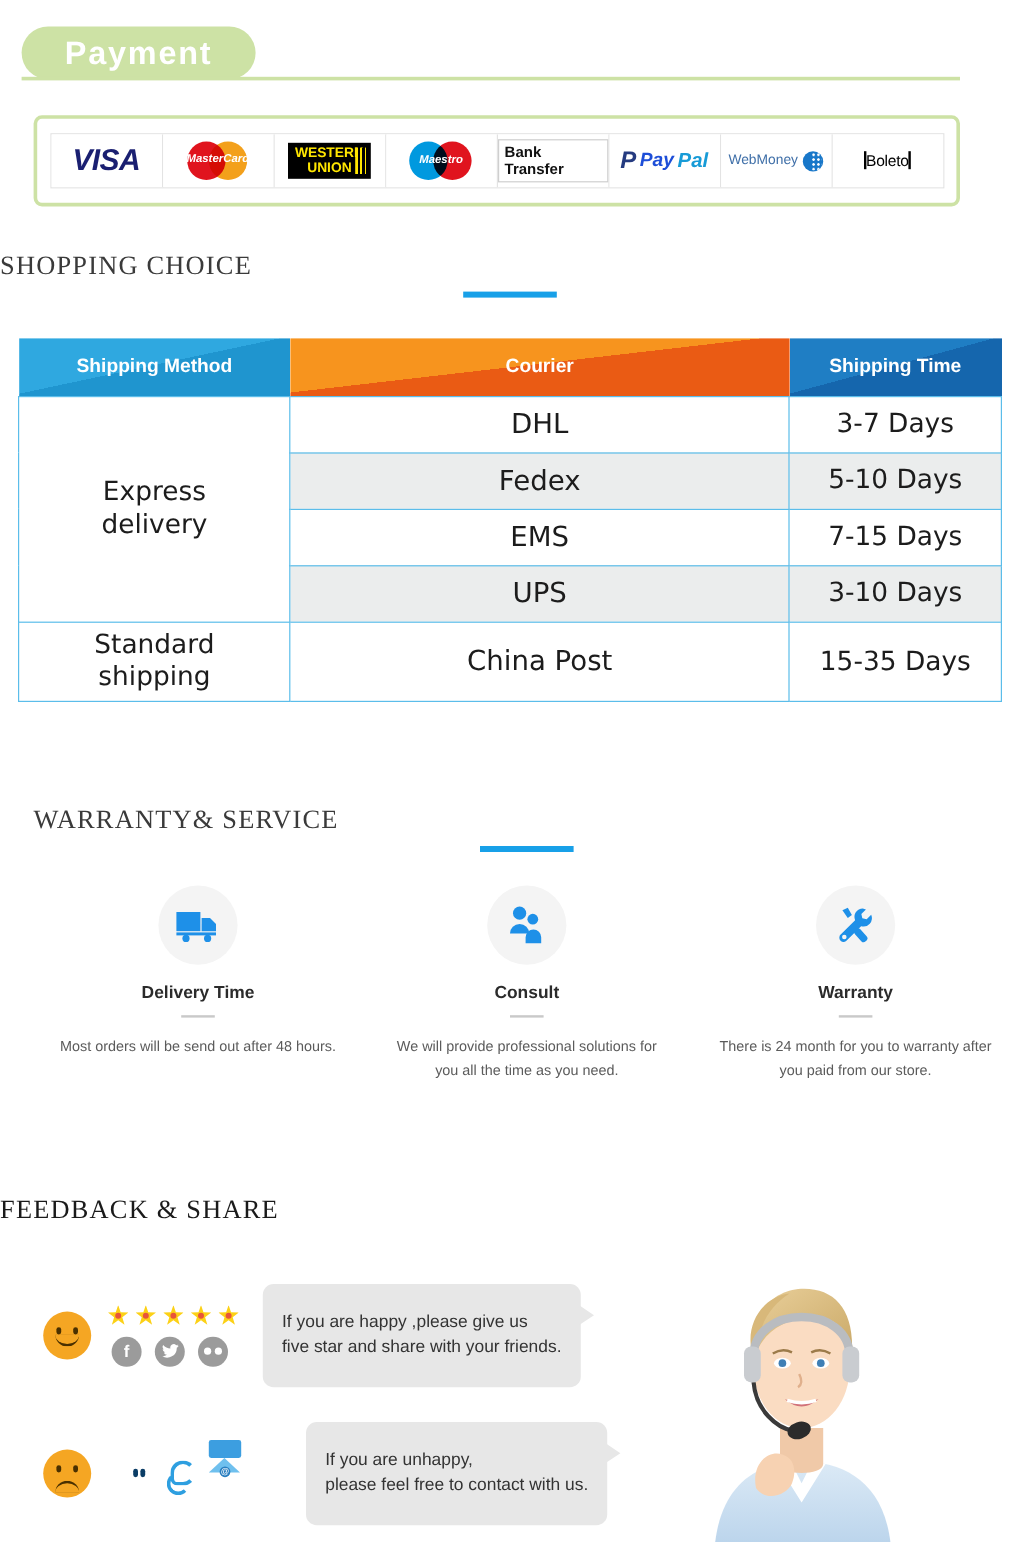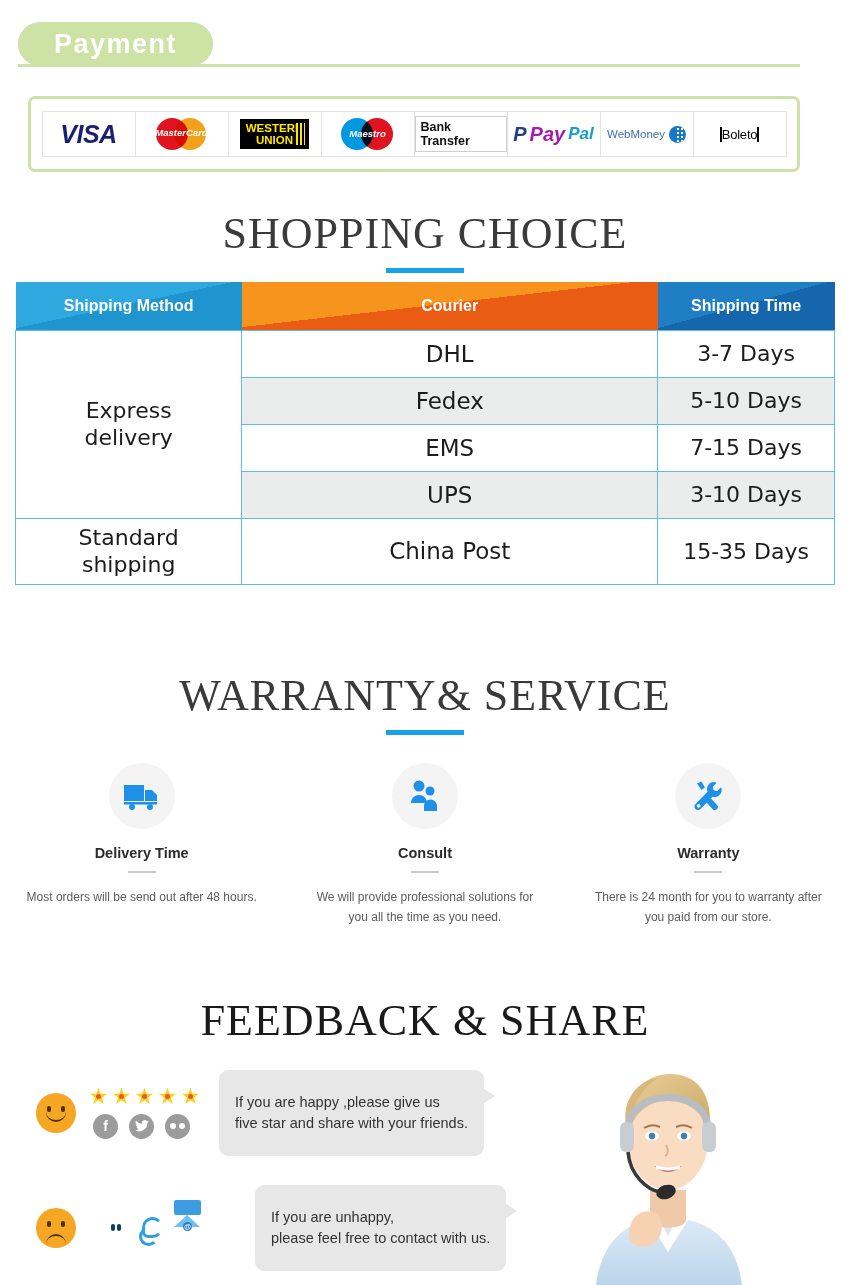--- a/index.html
+++ b/index.html
@@ -72,44 +72,44 @@
   .mae-blue { left: 4px;  background: #0099df; }
   .mae-red  { left: 24px; background: #e0141e; mix-blend-mode: multiply; }
   .mae-txt { position: absolute; left:0; top: 11px; width: 62px;
              text-align:center; color:#fff; font-size: 9.5px;
              font-weight: bold; font-style: italic; z-index: 3; }
   .bt { border: 1px solid #cfcfcf; padding: 3px 5px; color: #111;
         font-size: 12.5px; font-weight: bold; background: #fff; }
   .pp { display: flex; align-items: center; gap: 3px; }
   .pp-glyph { font-size: 20px; font-weight: bold; color: #253b80;
               font-style: italic; line-height: 1; }
-  .pp-a { color: #a21caf; font-size: 20px; font-weight: bold;
+  .pp-a { color: #1d4ed8; font-size: 16px; font-weight: bold;
           font-style: italic; }
   .pp-b { color: #179bd7; font-size: 17px; font-weight: bold;
           font-style: italic; }
   .wm { display: flex; align-items: center; gap: 4px; }
   .wm-t { color: #3f6fa8; font-size: 11.5px; }
   .wm-dot { width: 17px; height: 17px; border-radius: 50%;
             background: #1877c9; position: relative; overflow: hidden; }
   .wm-dot::after { content:""; position:absolute; right:1px; top:1px;
       width: 9px; height: 15px;
       background: radial-gradient(circle, #fff 1px, transparent 1.2px) 0 0/4px 4px; }
   .bol { position: relative; padding: 2px 4px; }
   .bol .bcode { height: 14px; width: 66px;
       background: repeating-linear-gradient(90deg,#000 0 1.5px,#fff 1.5px 3px,#000 3px 4px,#fff 4px 6px); }
   .bol .blbl { font-size: 13px; color: #000; text-align: right;
                line-height: 1.1; letter-spacing: -0.2px;
                border-left: 2px solid #000; border-right: 2px solid #000; }
 
   
   .sec-title {
-    text-align: center;
+    text-align: left;
     font-family: "Liberation Serif", serif;
     color: #3a3a3a;
-    font-size: 44px;
+    font-size: 22px;
     letter-spacing: 1px;
   }
   .sec-title.dark { color: #1a1a1a; }
   .sec-rule {
     width: 78px; height: 5px; background: #18a0e8;
     margin: 9px auto 0;
   }
 
   
   .ship-wrap { position: absolute; left: 15px; top: 282px; width: 820px; }
@@ -128,21 +128,21 @@
     text-align: center; color: #1c1c1c;
     font-family: "DejaVu Sans", sans-serif;
     font-size: 23px; font-weight: 400;
     height: 47px;
   }
   td.method { font-size: 22px; line-height: 1.25; }
   tr.alt td.cell { background: #ebeded; }
   td.time { font-size: 22px; }
 
   
-  .warr-wrap { position: absolute; left: 0; top: 670px; width: 850px; }
+  .warr-wrap { position: absolute; left: 0; top: 670px; width: 850px; padding-left: 28px; }
   .feat-row { display: flex; margin-top: 28px; }
   .feat { flex: 1; text-align: center; }
   .feat-ico {
     width: 66px; height: 66px; border-radius: 50%;
     background: #f4f4f4; margin: 0 auto;
     display: flex; align-items: center; justify-content: center;
   }
   .feat-name {
     margin-top: 16px; font-size: 14.5px; font-weight: bold;
     color: #2b2b2b;

